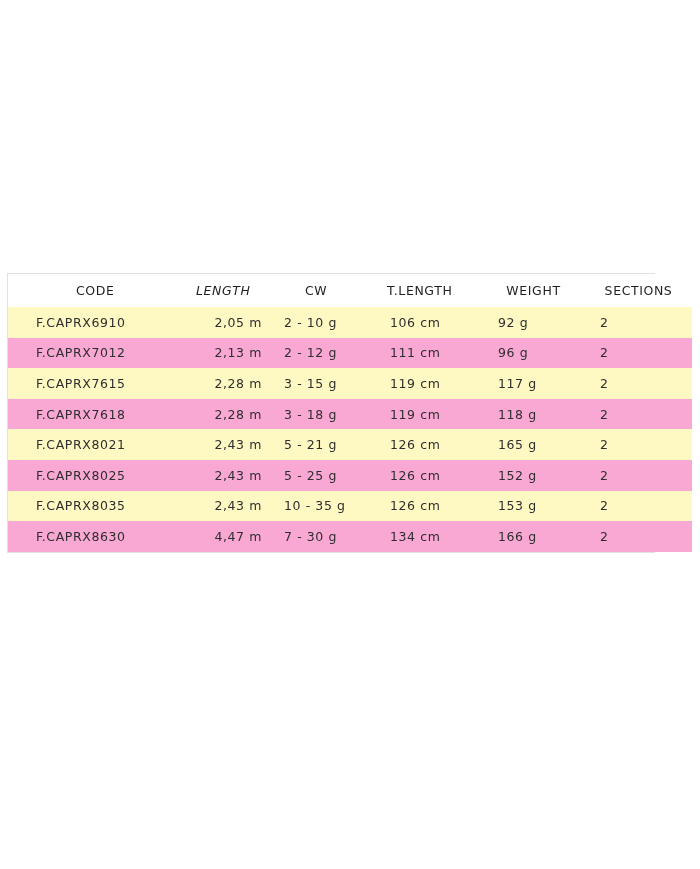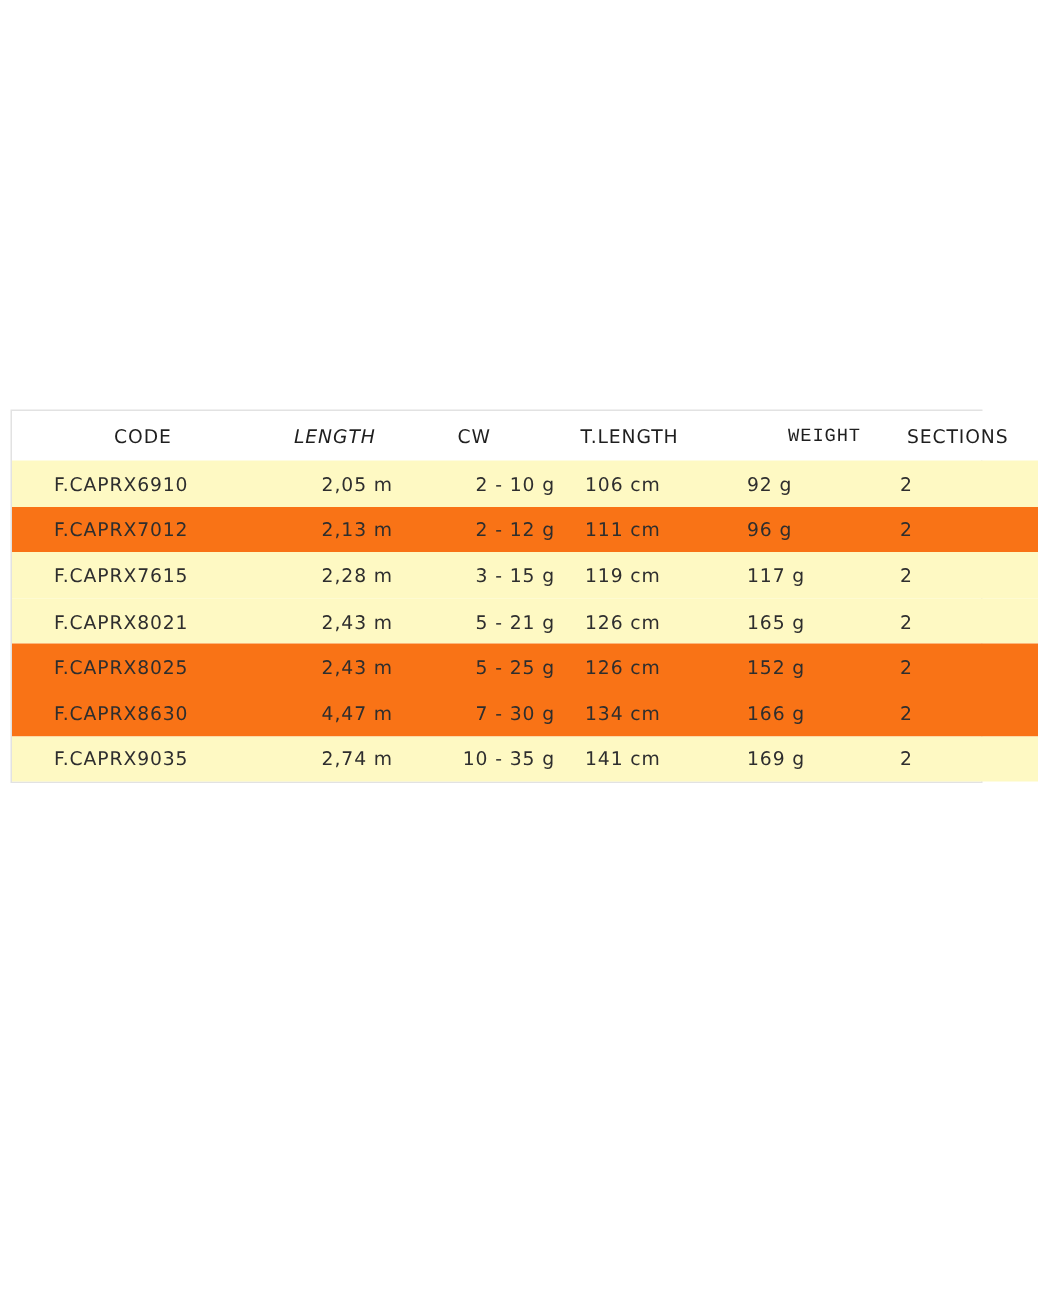--- a/index.html
+++ b/index.html
@@ -46,34 +46,34 @@
   
   col.c-code     { width: 158px; }
   col.c-length   { width: 96px; }
   col.c-cw       { width: 108px; }
   col.c-tlength  { width: 108px; }
   col.c-weight   { width: 96px; }
   col.c-sections { width: 118px; }
 
   .cell-code     { text-align: left;  padding-left: 28px !important; }
   .cell-length   { text-align: right;  padding-left: 28px !important; }
-  .cell-cw       { text-align: right;  padding-left: 22px !important; }
+  .cell-cw       { text-align: left;  padding-left: 22px !important; }
   .cell-tlength  { text-align: left;  padding-left: 20px !important; }
   .cell-weight   { text-align: left;  padding-left: 20px !important; }
   .cell-sections { text-align: left;  padding-left: 26px !important; }
 
   .head-code     { text-align: left;  padding-left: 68px !important; }
   .head-length   { text-align: left;  padding-left: 30px !important; font-style: italic; }
   .head-cw       { text-align: left;  padding-left: 43px !important; }
   .head-tlength  { text-align: left;  padding-left: 17px !important; }
-  .head-weight   { text-align: right;  padding-left: 15px !important; font-family: Liberation Mono, monospace; }
+  .head-weight   { text-align: center;  padding-left: 15px !important; }
   .head-sections { text-align: center;  padding-left: 11px !important; }
 
   tbody tr.row-odd  { background: #fef9c3; }
-  tbody tr.row-even { background: #f97316; margin-top: 11px; }
+  tbody tr.row-even { background: #f9a8d4; margin-top: 11px; }
   thead tr { background: #ffffff; }
 </style>
 </head>
 <body>
 
 <div class="spec-wrap">
   <table class="spec-table">
     <colgroup>
       <col class="c-code">
       <col class="c-length">
@@ -110,47 +110,55 @@
         <td class="cell-sections">2</td>
       </tr>
       <tr class="row-odd">
         <td class="cell-code">F.CAPRX7615</td>
         <td class="cell-length">2,28 m</td>
         <td class="cell-cw">3 - 15 g</td>
         <td class="cell-tlength">119 cm</td>
         <td class="cell-weight">117 g</td>
         <td class="cell-sections">2</td>
       </tr>
+      <tr class="row-even">
+        <td class="cell-code">F.CAPRX7618</td>
+        <td class="cell-length">2,28 m</td>
+        <td class="cell-cw">3 - 18 g</td>
+        <td class="cell-tlength">119 cm</td>
+        <td class="cell-weight">118 g</td>
+        <td class="cell-sections">2</td>
+      </tr>
       <tr class="row-odd">
         <td class="cell-code">F.CAPRX8021</td>
         <td class="cell-length">2,43 m</td>
         <td class="cell-cw">5 - 21 g</td>
         <td class="cell-tlength">126 cm</td>
         <td class="cell-weight">165 g</td>
         <td class="cell-sections">2</td>
       </tr>
       <tr class="row-even">
         <td class="cell-code">F.CAPRX8025</td>
         <td class="cell-length">2,43 m</td>
         <td class="cell-cw">5 - 25 g</td>
         <td class="cell-tlength">126 cm</td>
         <td class="cell-weight">152 g</td>
         <td class="cell-sections">2</td>
       </tr>
+      <tr class="row-odd">
+        <td class="cell-code">F.CAPRX8035</td>
+        <td class="cell-length">2,43 m</td>
+        <td class="cell-cw">10 - 35 g</td>
+        <td class="cell-tlength">126 cm</td>
+        <td class="cell-weight">153 g</td>
+        <td class="cell-sections">2</td>
+      </tr>
       <tr class="row-even">
         <td class="cell-code">F.CAPRX8630</td>
         <td class="cell-length">4,47 m</td>
         <td class="cell-cw">7  - 30 g</td>
         <td class="cell-tlength">134 cm</td>
         <td class="cell-weight">166 g</td>
         <td class="cell-sections">2</td>
       </tr>
-      <tr class="row-odd">
-        <td class="cell-code">F.CAPRX9035</td>
-        <td class="cell-length">2,74 m</td>
-        <td class="cell-cw">10 - 35 g</td>
-        <td class="cell-tlength">141 cm</td>
-        <td class="cell-weight">169 g</td>
-        <td class="cell-sections">2</td>
-      </tr>
     </tbody>
   </table>
 </div>
 
 </body></html>

